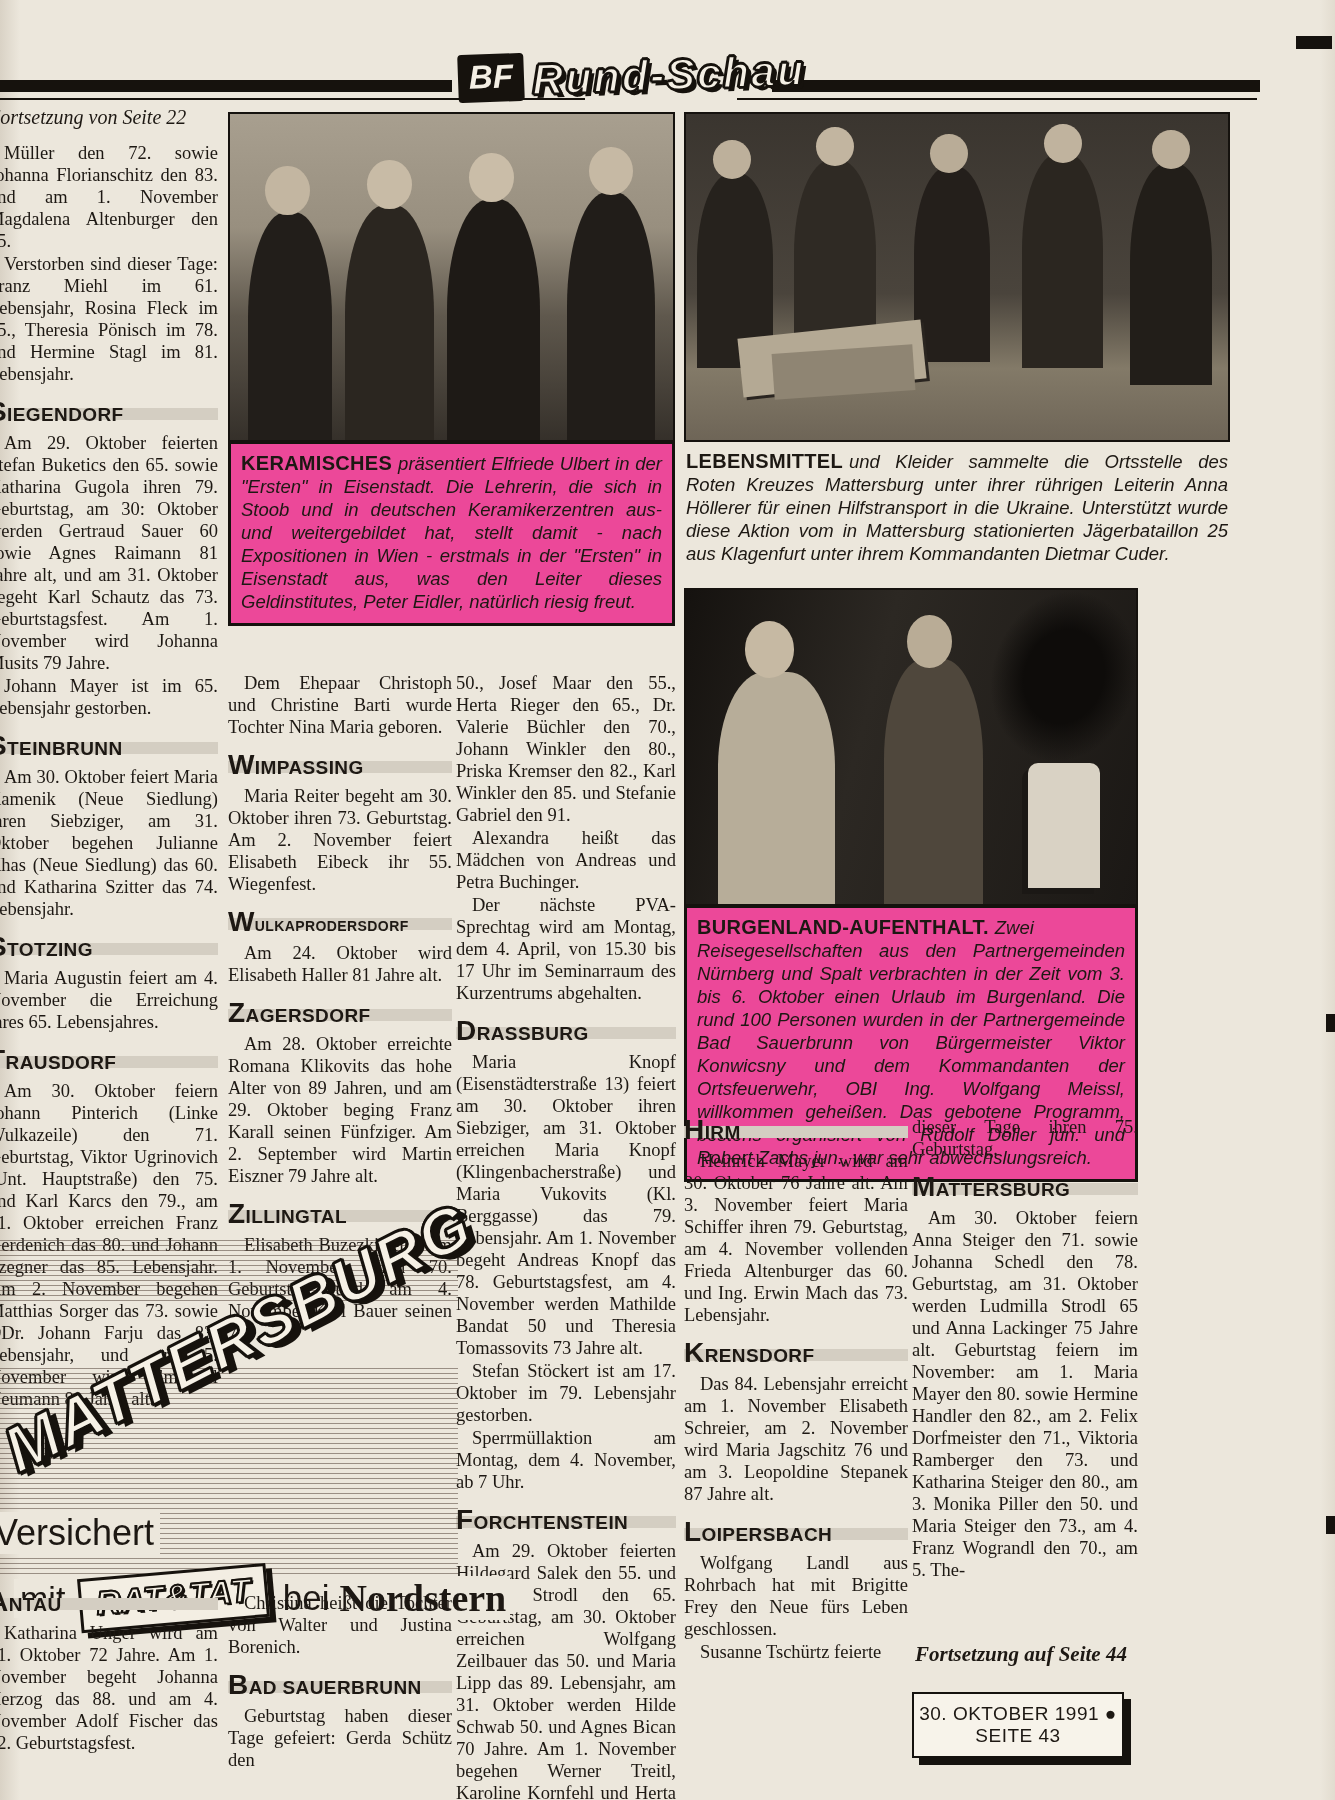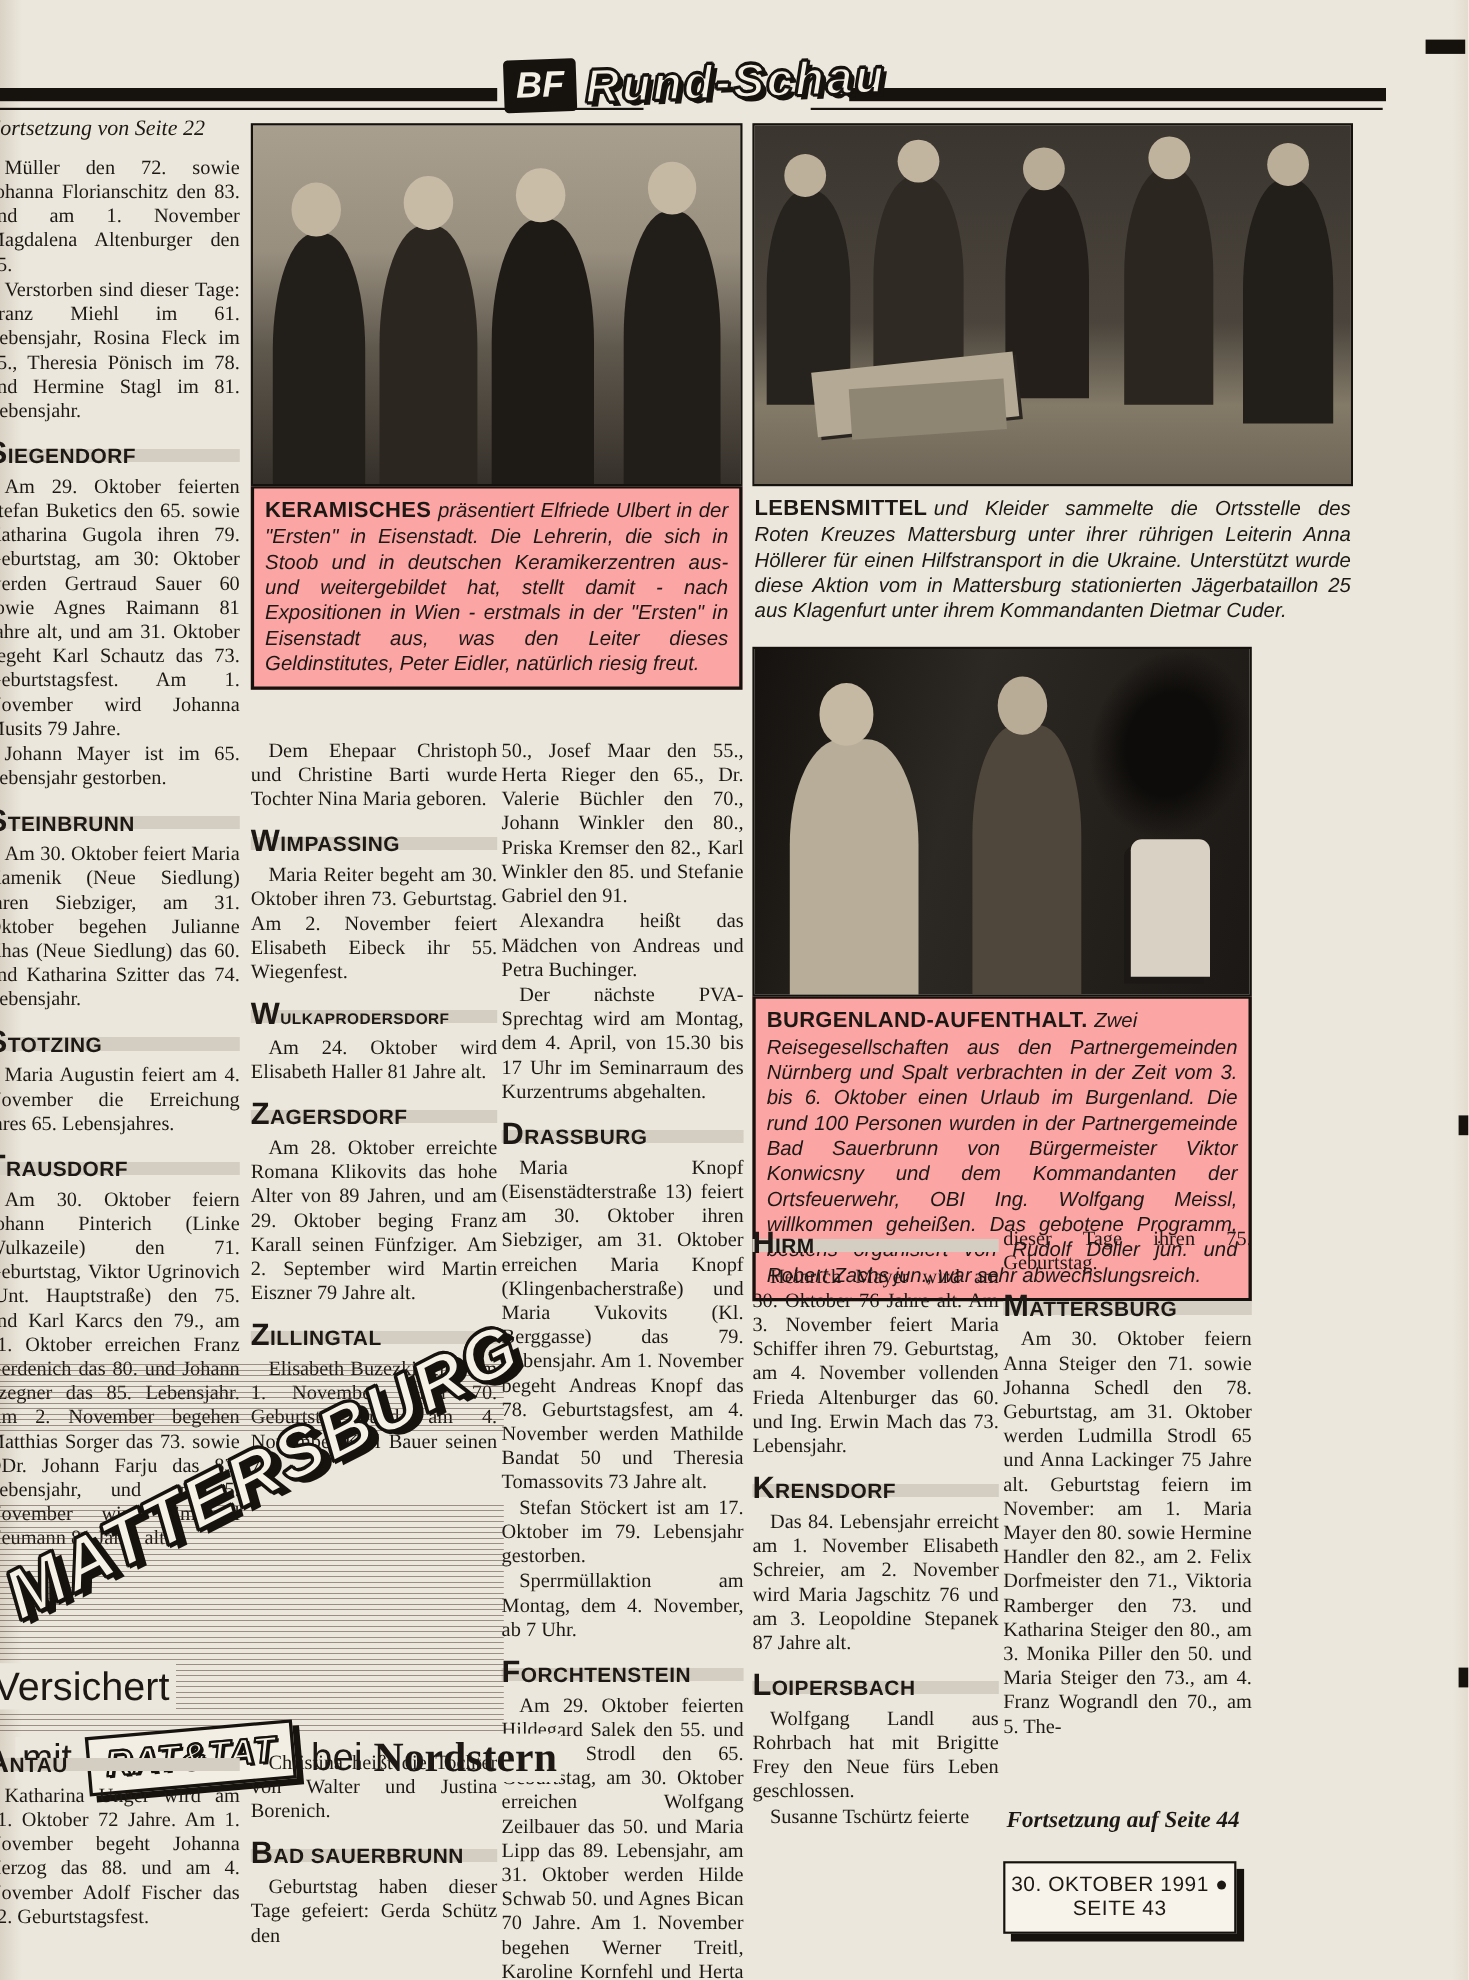--- a/index.html
+++ b/index.html
@@ -34,21 +34,21 @@
   .sec-h {
     font-family:"Liberation Sans",sans-serif; font-weight:700; text-transform:uppercase;
     font-size:19px; letter-spacing:.4px; line-height:27px; height:27px; margin:13px 0 7px;
     background:linear-gradient(180deg, rgba(0,0,0,0) 10px, #d4cec2 10px, #d4cec2 22px, rgba(0,0,0,0) 22px);
     text-align:left; white-space:nowrap; overflow:visible;
   }
   .sec-h::first-letter { font-size:28px; }
   
   .photo { position:relative; overflow:hidden; border:2px solid #15120e; }
   .blob { position:absolute; }
-  .capbox { border:3px solid #15120e; border-top-width:2px; padding:8px 10px 10px; background:#fca5a5; }
+  .capbox { border:3px solid #15120e; border-top-width:2px; padding:8px 10px 10px; background:#ec4899; }
   .cap { font-family:"Liberation Sans",sans-serif; font-size:18.5px; line-height:23px; font-style:italic; text-align:justify; }
   .cap-lead { font-style:normal; font-weight:800; letter-spacing:.3px; margin-right:6px; font-size:20px; }
   .cap-plain { padding:8px 2px 0 2px; }
   
   .ad { position:absolute; left:-12px; top:1140px; width:470px; height:450px; }
   .stripes { position:absolute; left:0; width:470px;
     background:repeating-linear-gradient(180deg, rgba(86,70,60,.55) 0 1px, rgba(0,0,0,0) 1px 5px); }
   .ad-bubble {
     position:absolute; left:-30px; top:160px; width:560px; text-align:center;
     transform:rotate(-27deg); font-family:"Liberation Sans",sans-serif;

